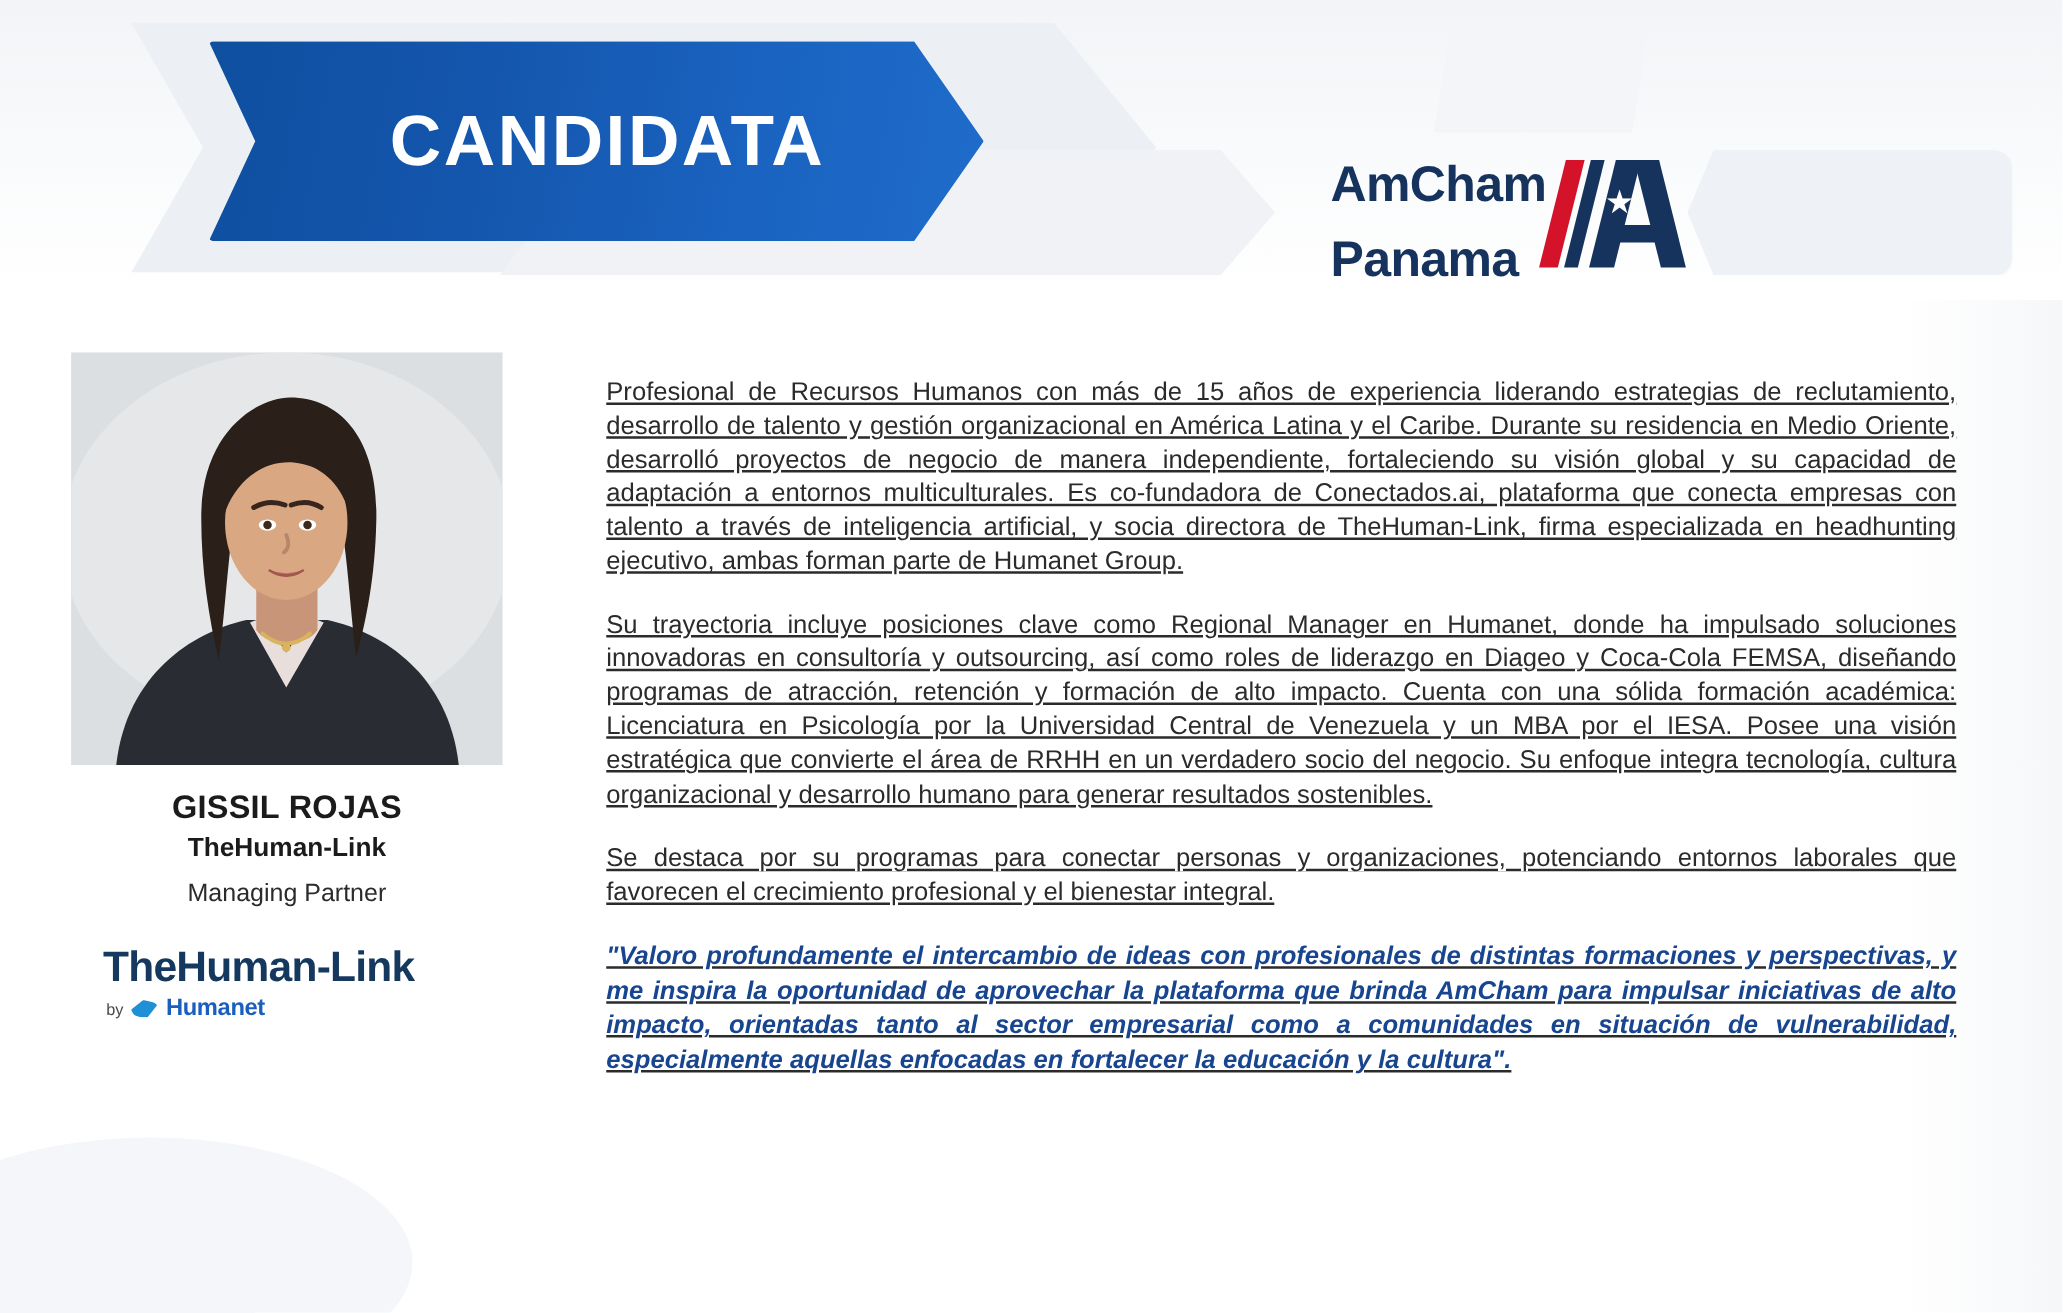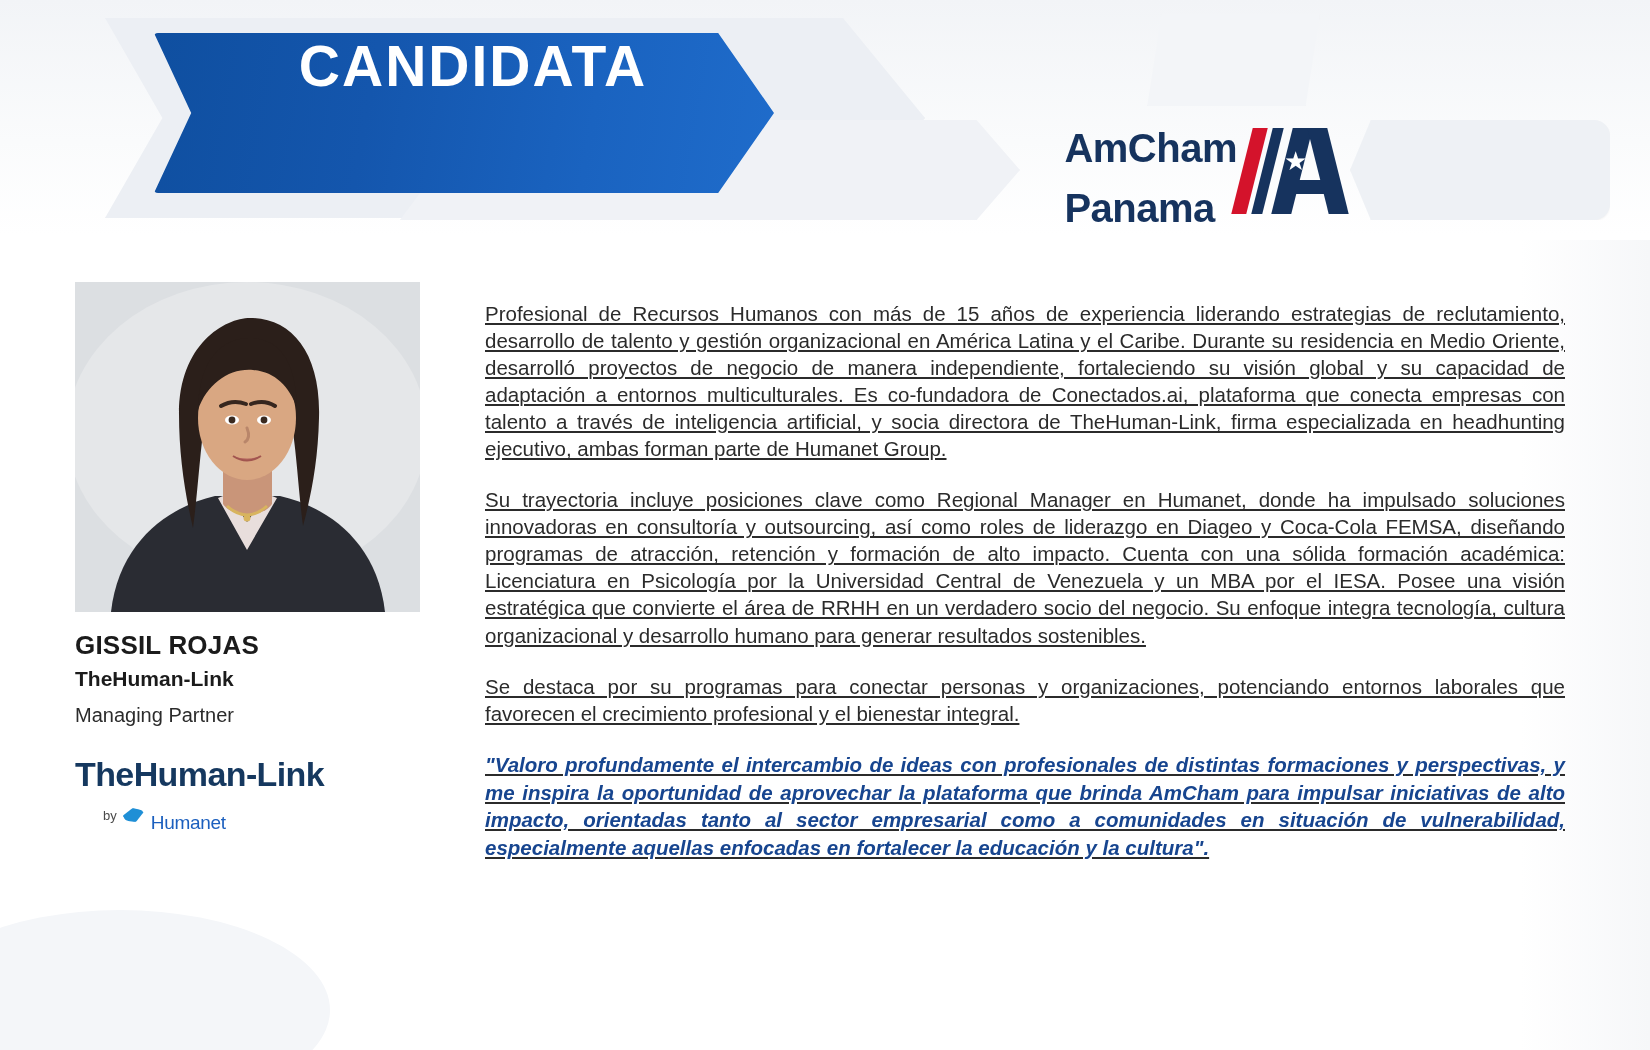--- a/index.html
+++ b/index.html
@@ -73,27 +73,27 @@
     position: absolute;
     top: 240px; right: 0;
     width: 130px; height: 810px;
     background: linear-gradient(270deg,#f6f7f9 0%, rgba(255,255,255,0) 100%);
   }
 
   
   .title-banner {
     position: absolute;
     top: 33px;
-    left: 154px;
+    left: 167px;
     width: 620px;
     height: 160px;
     background: linear-gradient(100deg, #0f4fa0 0%, #1456ad 35%, #1a63c0 70%, #1f6ccb 100%);
     clip-path: polygon(0 0, 91% 0, 100% 50%, 91% 100%, 0 100%, 6% 50%);
     display: flex;
-    align-items: flex-start;
+    align-items: center;
     justify-content: center;
     z-index: 3;
     border-radius: 4px;
   }
   .title-banner .title-text {
     color: #ffffff;
     font-size: 57px;
     font-weight: bold;
     letter-spacing: 2px;
     margin-left: 18px;
@@ -170,23 +170,24 @@
     color: #ffffff;
     font-size: 26px;
     line-height: 1;
     z-index: 2;
   }
 
   
   .left-col {
     position: absolute;
     top: 282px;
-    left: 75px;
+    left: 57px;
     width: 345px;
     z-index: 2;
+    text-align: center;
   }
   .portrait {
     width: 345px;
     height: 330px;
     background: #dcdfe2;
     overflow: hidden;
     position: relative;
   }
   .portrait svg { display: block; }
 
@@ -223,24 +224,23 @@
     margin-top: 2px;
     display: flex;
     align-items: center;
     gap: 6px;
     font-size: 13px;
     color: #4a4a4a;
     padding-left: 28px;
   }
   .company-logo .cl-sub .hum {
     font-size: 19px;
-    font-weight: normal;
+    font-weight: bold;
     color: #1b5fbe;
     letter-spacing: -0.3px;
-    margin-top: 16px;
   }
   .company-logo .cl-sub .swoosh {
     width: 22px; height: 14px;
     background: #1f8fd6;
     border-radius: 50% 50% 50% 50% / 60% 60% 40% 40%;
     clip-path: polygon(0 55%, 45% 0, 100% 20%, 60% 100%, 15% 95%);
   }
 
   
   .bio {

